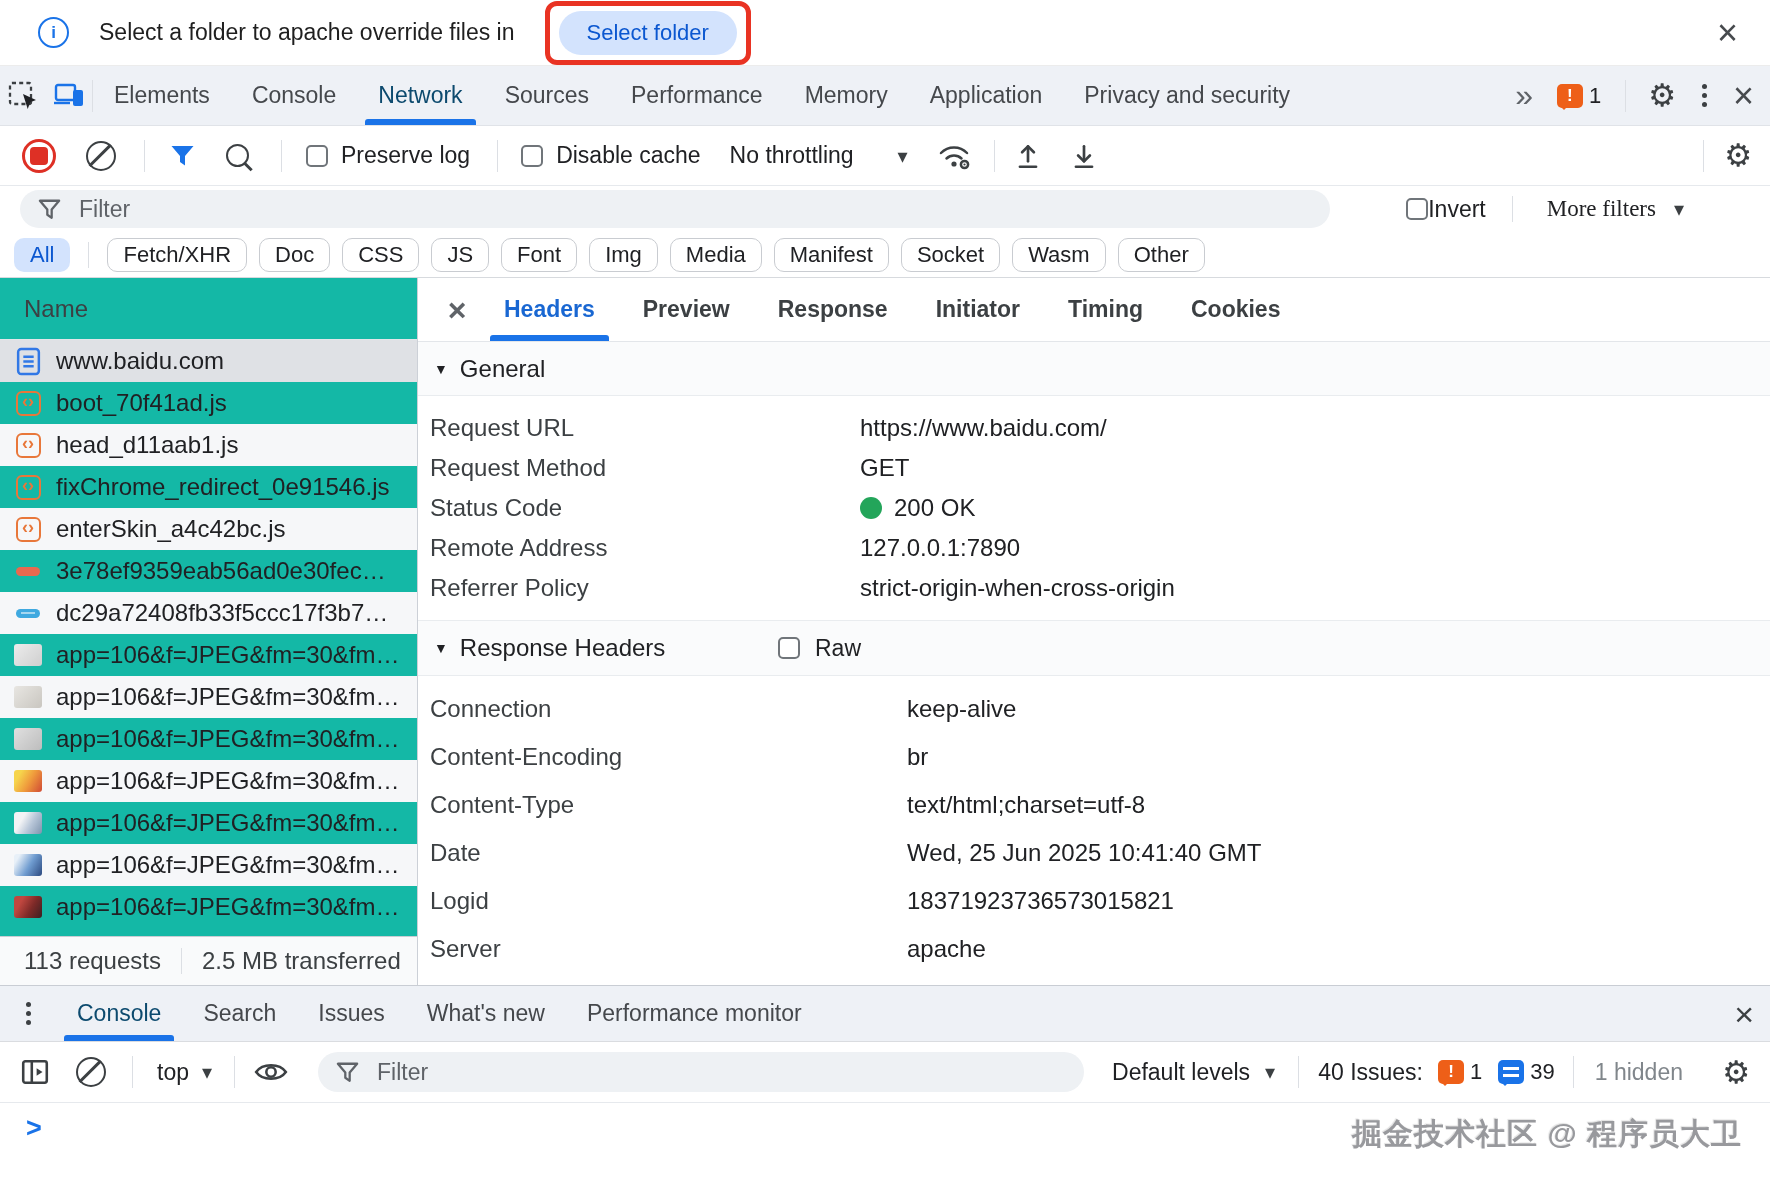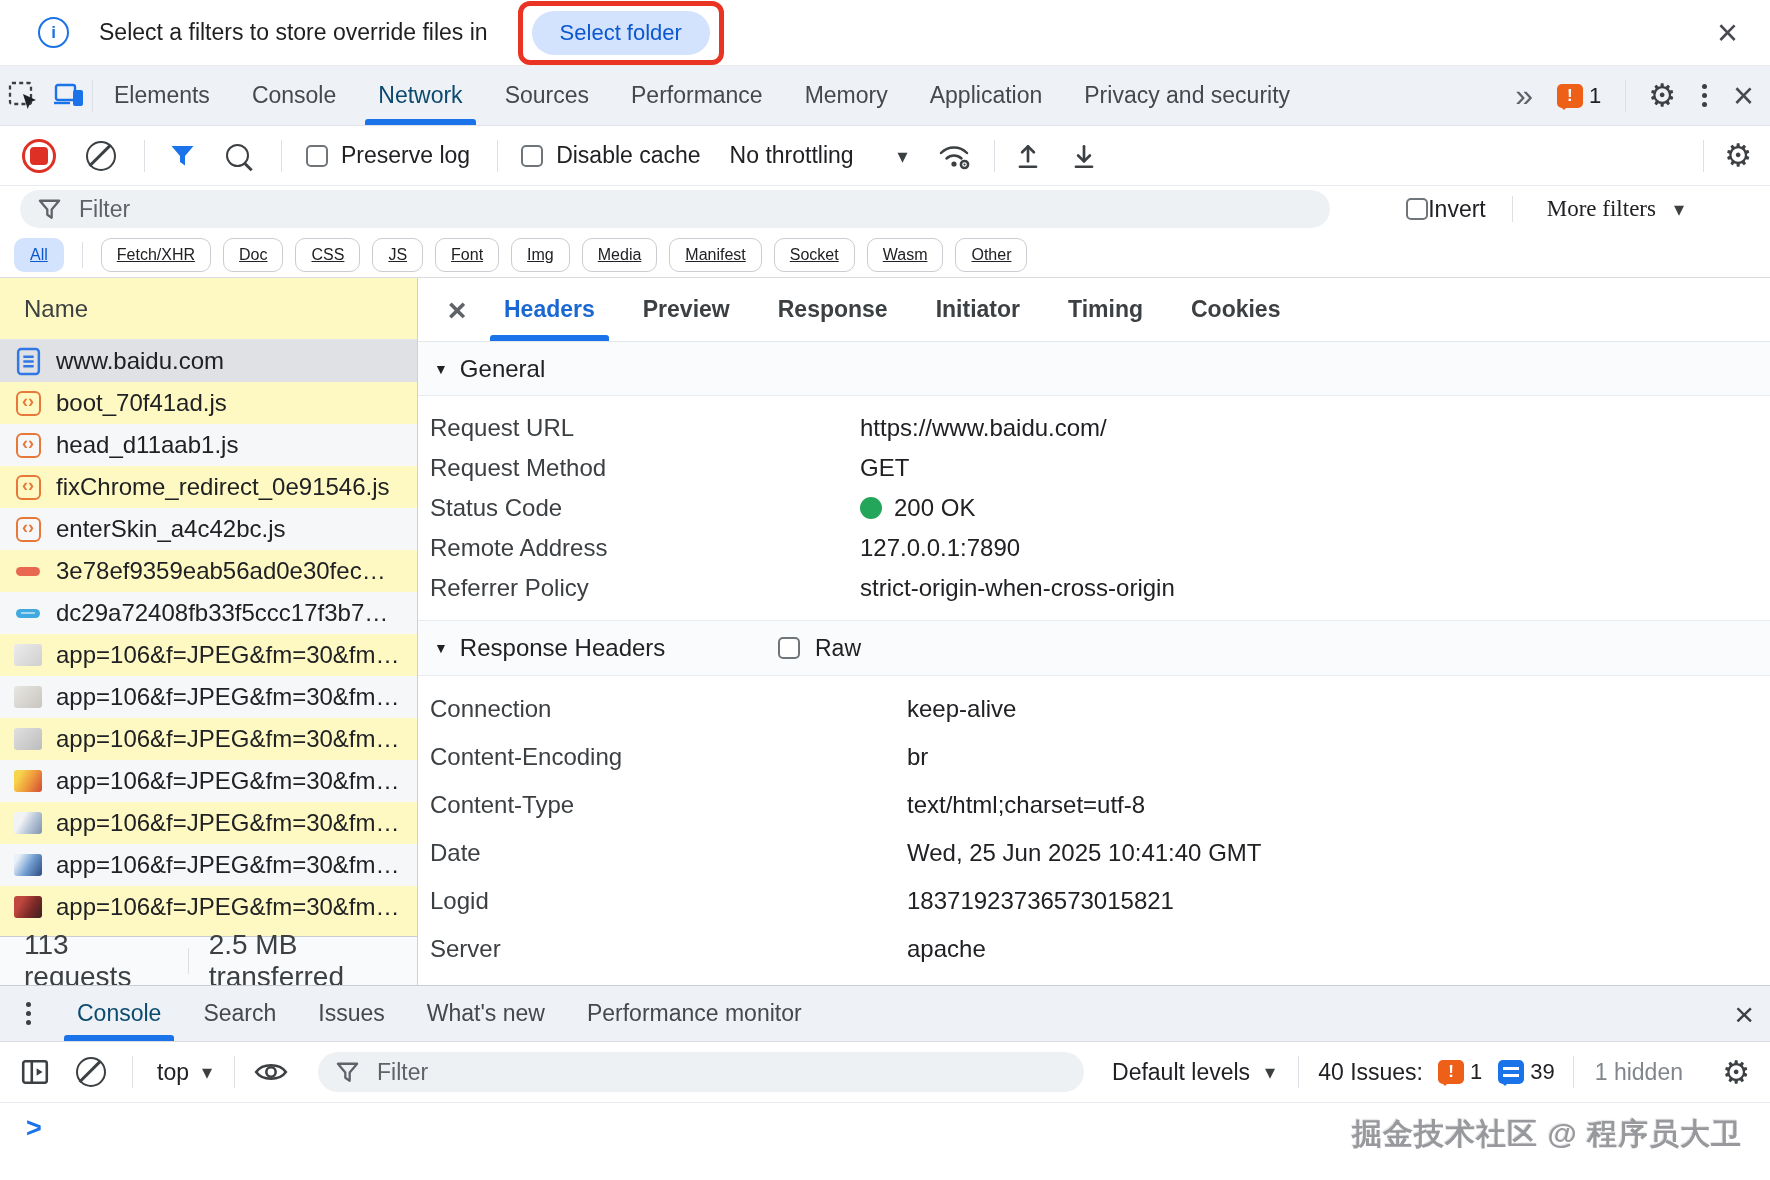--- a/index.html
+++ b/index.html
@@ -73,26 +73,26 @@
   .pill-input{width:1310px;height:38px;border-radius:19px;background:#eef1f4;display:flex;align-items:center;
     padding-left:18px;box-sizing:border-box;gap:16px;flex:none;}
   .pill-input input{border:none;background:transparent;outline:none;font-family:inherit;font-size:23px;
     color:#202124;width:420px;}
   .pill-input input::placeholder{color:#5f6368;}
 
   
   #chips-row{left:0;top:232px;width:1770px;height:46px;background:#fff;display:flex;align-items:center;
     box-sizing:border-box;border-bottom:1px solid #d7dade;padding-left:14px;gap:12px;}
   .chip{height:34px;display:flex;align-items:center;padding:0 15px;border:1.5px solid #c9ccd1;
-    border-radius:10px;font-size:16px;color:#202124;background:#fff;white-space:nowrap;box-sizing:border-box;text-decoration:underline;}
+    border-radius:10px;font-size:22px;color:#202124;background:#fff;white-space:nowrap;box-sizing:border-box;}
   .chip.active{background:#d3e3fd;color:#0b57d0;border-color:transparent;}
 
   
   #left-panel{left:0;top:278px;width:418px;height:707px;box-sizing:border-box;border-right:1px solid #ccd0d7;
-    background:#fef9c3;position:absolute;}
+    background:#14b8a6;position:absolute;}
   .lp-header{height:62px;display:flex;align-items:center;padding-left:24px;font-size:24px;color:#3c4043;
     border-bottom:1px solid #e3e6ea;box-sizing:border-box;}
   .req-row{height:42px;display:flex;align-items:center;padding-left:14px;gap:14px;box-sizing:border-box;}
   .rows .req-row:nth-child(odd){background:#f6f7f9;}
   .rows .req-row.selected{background:#dfe1e5;}
   .req-name{font-size:24px;color:#202124;white-space:nowrap;overflow:hidden;}
   .fic{flex:none;display:flex;align-items:center;justify-content:center;width:28px;}
   .js-ic{width:25px;height:25px;border:2.6px solid #e8773a;border-radius:6px;color:#e8773a;
     display:flex;align-items:center;justify-content:center;box-sizing:border-box;}
   .js-ic::before{content:"‹›";font-size:18px;font-weight:700;letter-spacing:0px;margin-top:-3px;}
@@ -102,21 +102,21 @@
   .thumb{width:28px;height:22px;border-radius:3px;}
   .t1{background:linear-gradient(135deg,#ececec,#cfcfcf);}
   .t2{background:linear-gradient(135deg,#e8e6e2,#c9c6c0);}
   .t3{background:linear-gradient(135deg,#e0e0e0,#bdbdbd);}
   .t4{background:linear-gradient(120deg,#f6d44c 20%,#ef9a3c 55%,#d04a35);}
   .t5{background:linear-gradient(120deg,#f2f3f5 30%,#b8c6d8 60%,#7d93ad);}
   .t6{background:linear-gradient(120deg,#e8f0f8 15%,#6f9cd0 55%,#2c4a80);}
   .t7{background:linear-gradient(120deg,#c0473f 25%,#7e2a28 60%,#3a1f22);}
   .lp-summary{position:absolute;left:0;right:0;top:658px;height:49px;border-top:1px solid #c9cdd3;
     background:#f9fafb;display:flex;align-items:center;padding-left:24px;gap:20px;box-sizing:border-box;
-    font-size:28px;color:#3c4043;}
+    font-size:24px;color:#3c4043;}
 
   
   #right-panel{left:418px;top:278px;width:1352px;height:707px;position:absolute;background:#fff;}
   .dt-tabs{height:64px;display:flex;align-items:center;border-bottom:1px solid #e3e6ea;box-sizing:border-box;
     padding-left:16px;font-weight:bold;}
   .dt-close{width:46px;display:flex;justify-content:center;}
   .dt-close .icon-close{font-size:32px;color:#5f6368;}
   .dt-tab{position:relative;height:100%;display:flex;align-items:center;padding:0 24px;font-size:23px;color:#3c4043;}
   .dt-tab.active{color:#1967d2;}
   .dt-tab.active::after{content:"";position:absolute;left:10px;right:10px;bottom:0;height:6px;background:#1a73e8;
@@ -156,21 +156,21 @@
   #watermark{position:absolute;right:28px;top:1114px;font-size:30px;font-weight:700;color:#98999d;
     letter-spacing:1px;text-shadow:2px 2px 1px #ffffff,-1px -1px 1px rgba(0,0,0,0.12);}
 </style>
 </head>
 <body>
 
 <div id="app">
 
   <div id="infobar" class="abs">
     <span class="info-icon"></span>
-    <span class="infobar-msg">Select a filters to store override files in</span>
+    <span class="infobar-msg">Select a folder to apache override files in</span>
     <span class="red-ring">
       <button class="select-folder-btn">Select folder</button>
     </span>
     <span class="icon-close"></span>
   </div>
 
   <div id="tabbar" class="abs">
     <span class="tb-btn">
       <svg class="ic" width="32" height="32" viewBox="0 0 32 32" fill="none" stroke="#3c4043" stroke-width="2.3">
         <rect x="3" y="3" width="21" height="21" rx="2" stroke-dasharray="4 3.2"></rect>

